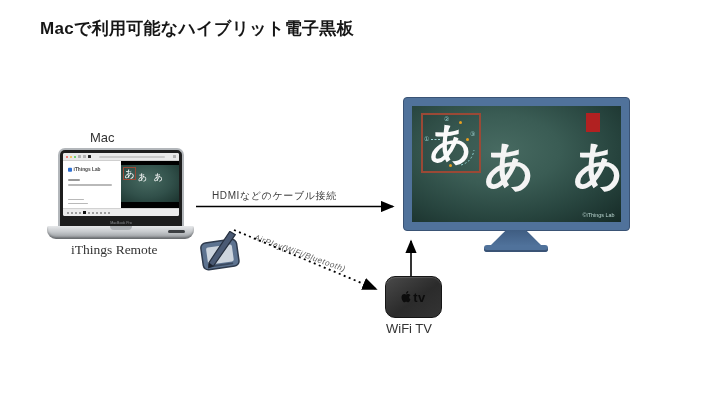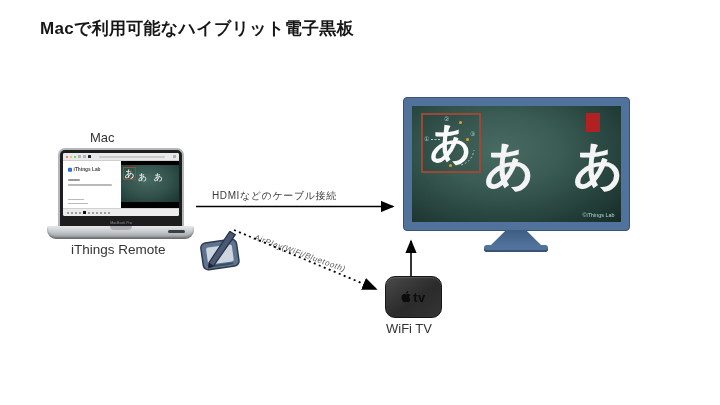--- a/index.html
+++ b/index.html
@@ -185,21 +185,21 @@
       <span class="bb-sq"></span>
     </div>
   </div>
   <div class="bezel-text">MacBook Pro</div>
 </div>
 <div class="abs laptop-base">
   <div class="base-notch"></div>
   <div class="base-slot"></div>
 </div>
 
-<div class="abs caption" style="left:71px;top:242px;font-size:13.5px;">iThings Remote</div>
+<div class="abs caption" style="left:71px;top:242px;font-size:13.5px;font-family:Liberation Serif, serif;">iThings Remote</div>
 
 <svg class="abs tablet-icon" viewBox="0 0 48 44">
   <g transform="rotate(-8 24 24)">
     <rect x="6" y="10" width="36" height="27" rx="5" fill="#5d7390" stroke="#2e3a4c" stroke-width="1.5"></rect>
     <rect x="11" y="15" width="26" height="17" rx="2" fill="#cdd5de"></rect>
     <rect x="12" y="33" width="24" height="2" rx="1" fill="#3b4a60"></rect>
     <polygon points="37,2 42,6 16,34 11,35 12,30" fill="#4a5a74" stroke="#26303f" stroke-width="1.2"></polygon>
     <polygon points="12,30 16,34 11,35" fill="#1b222d"></polygon>
   </g>
 </svg>

